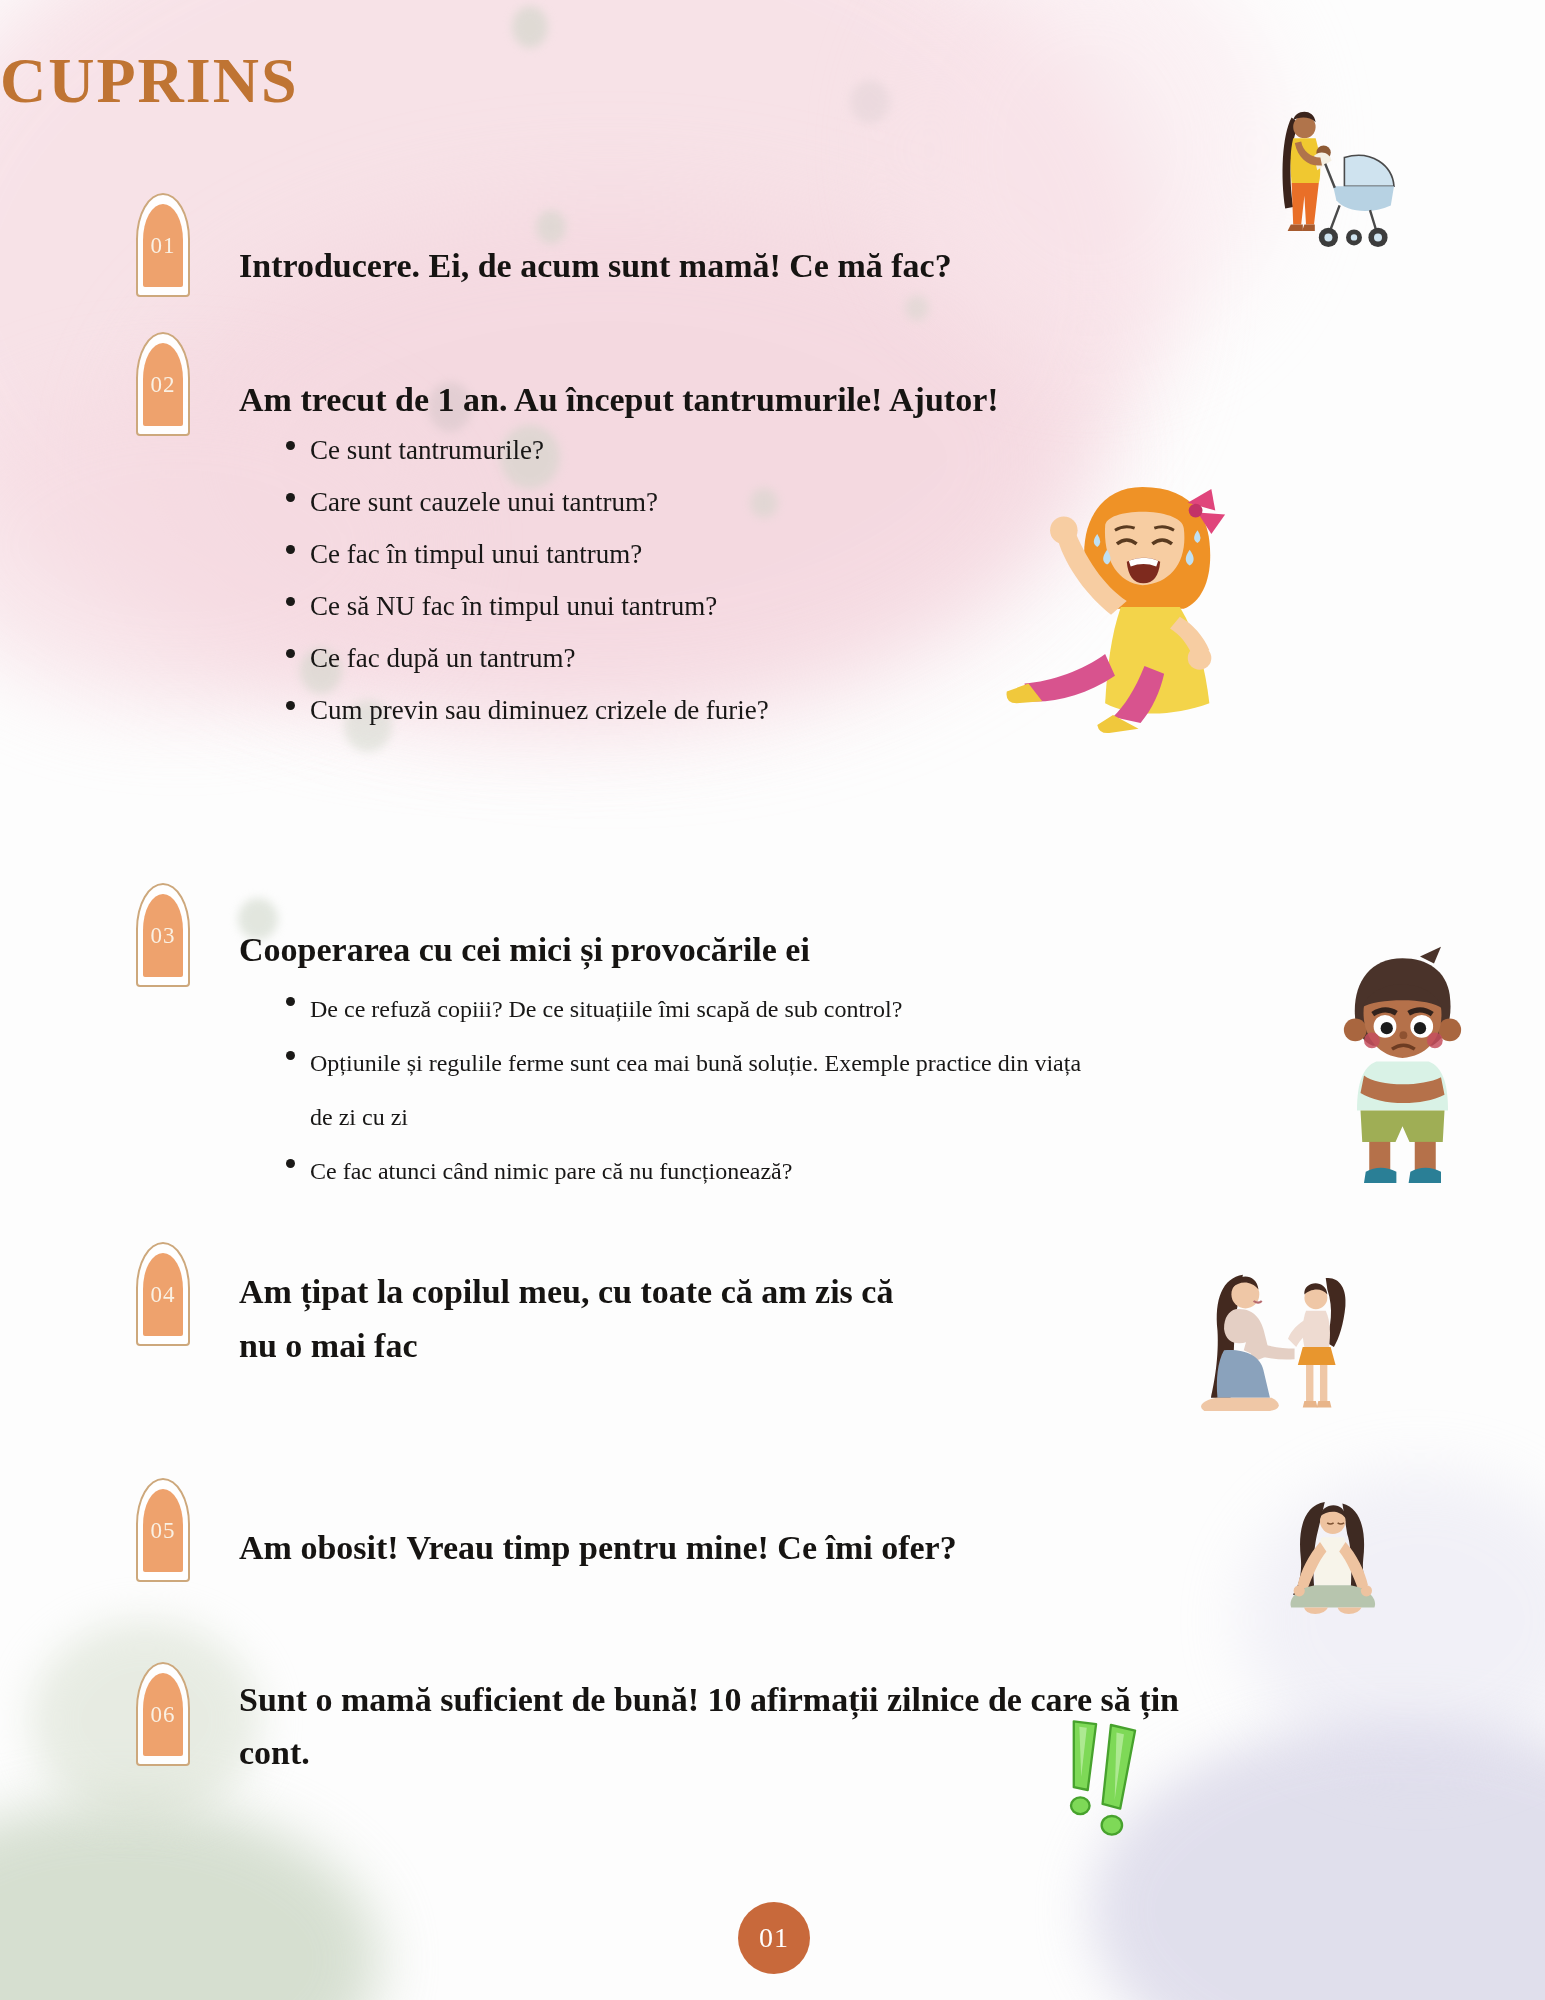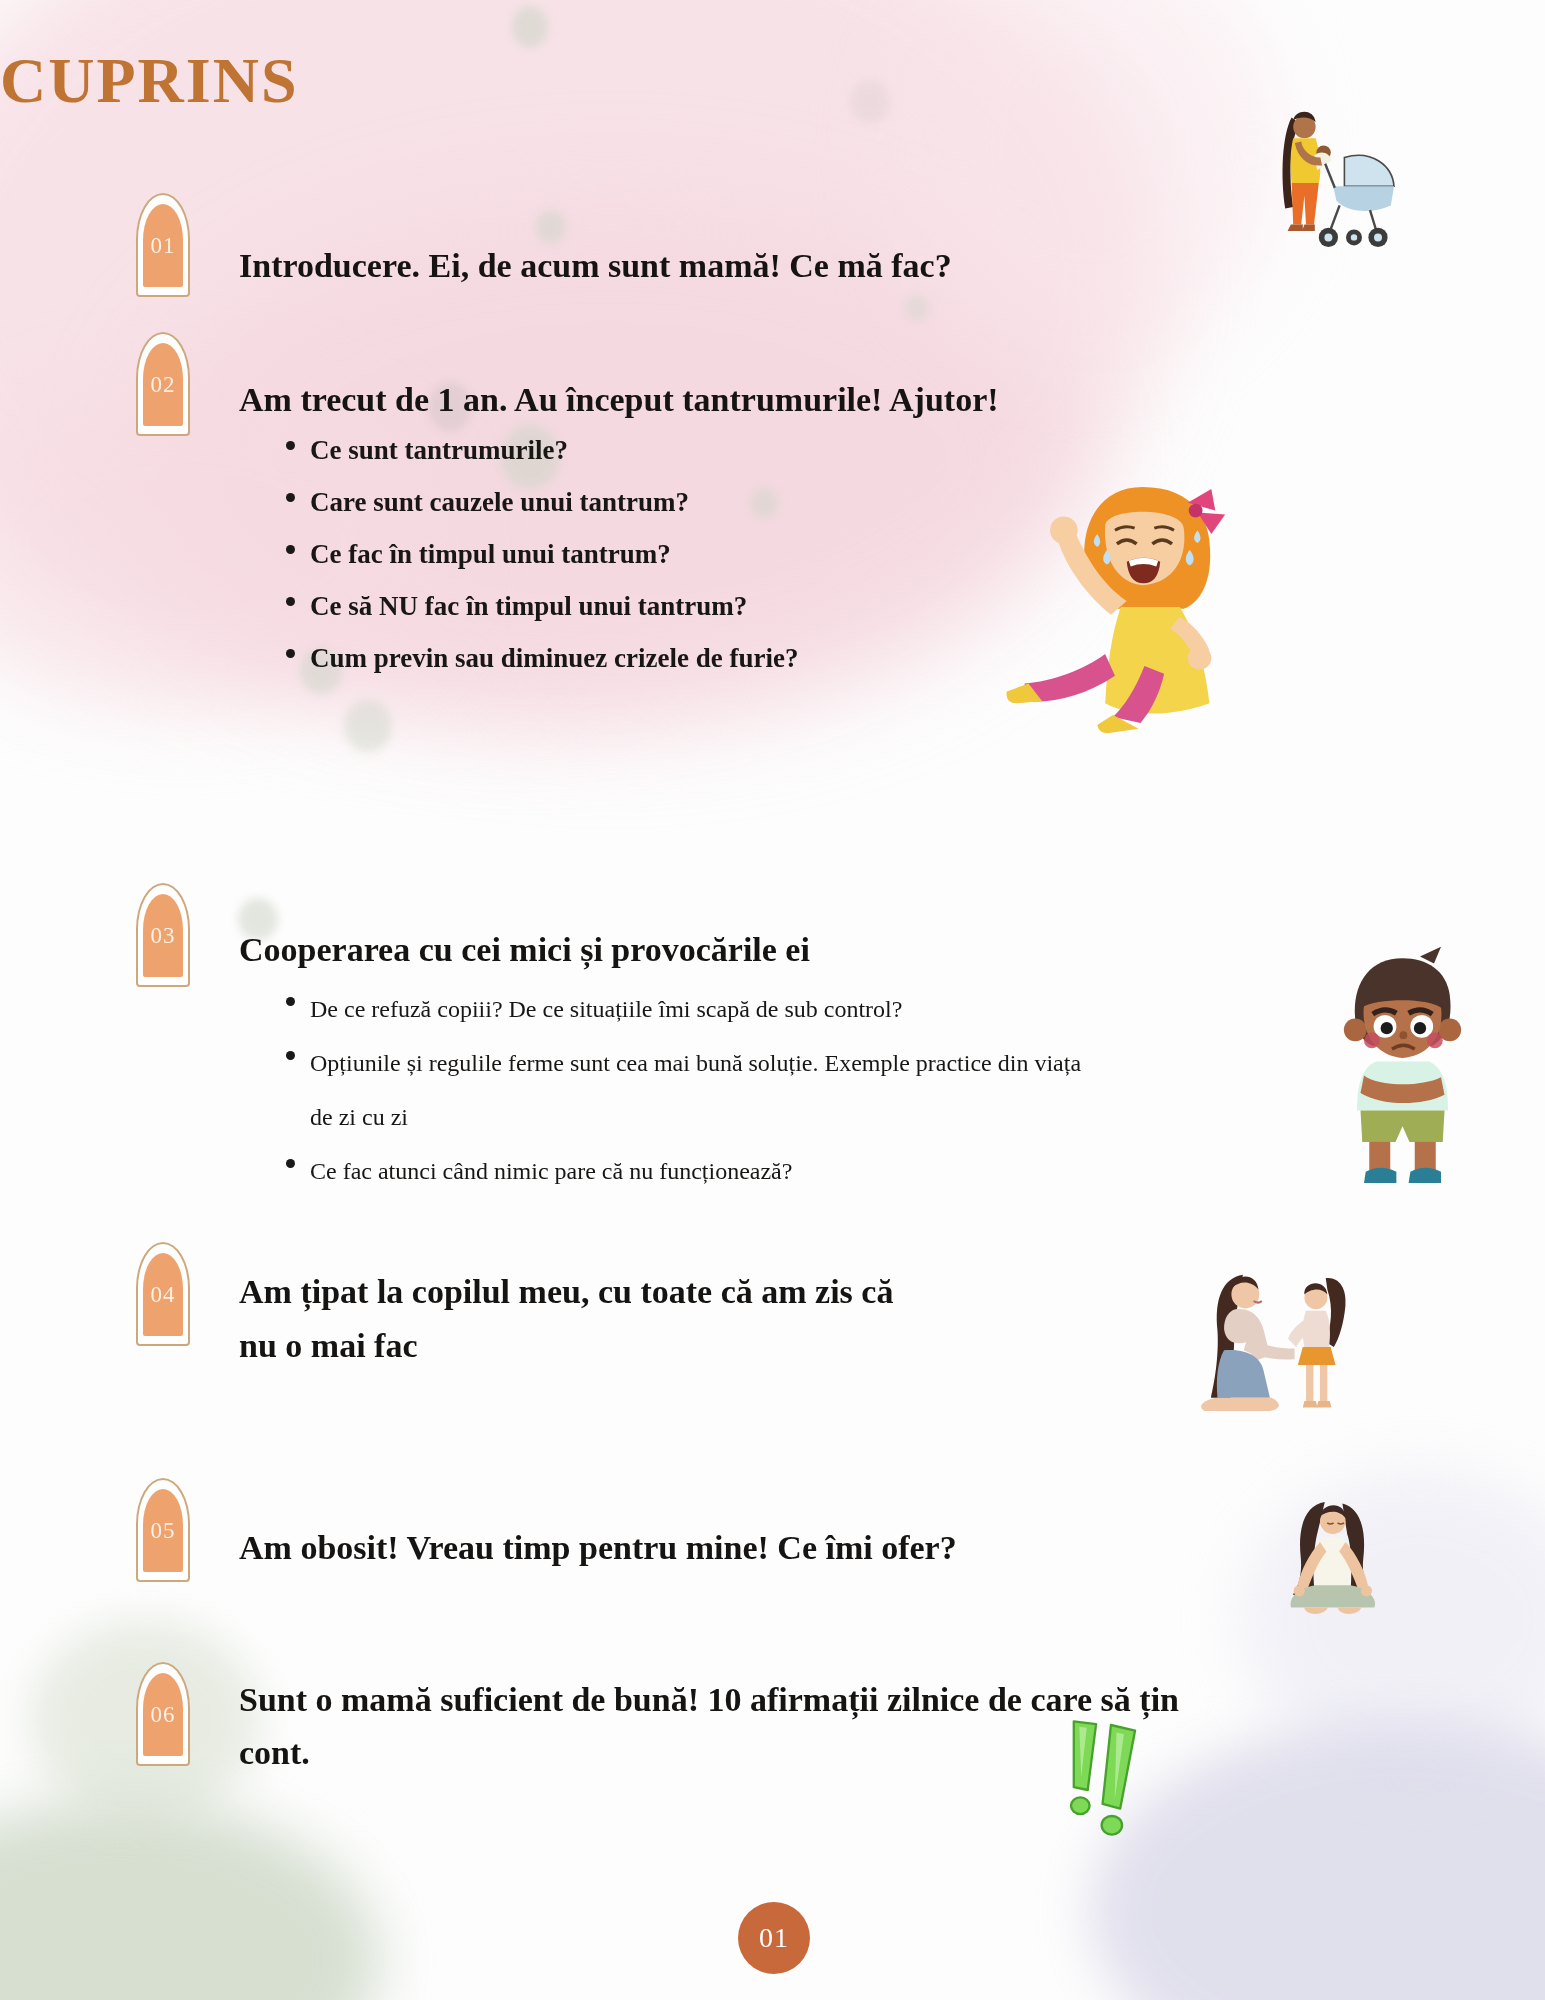--- a/index.html
+++ b/index.html
@@ -41,21 +41,21 @@
     position:absolute;left:222px;margin:17px;font-size:34px;font-weight:700;
     line-height:1.6;color:#161412;
   }
   
   .bullets{position:absolute;left:282px;margin:0;padding:0;list-style:none;}
   .bullets li{position:relative;padding-left:28px;}
   .bullets li::before{
     content:"";position:absolute;left:4px;top:.62em;width:9px;height:9px;
     border-radius:50%;background:#1a1917;
   }
-  .bullets-sm li{font-size:27px;line-height:52px;font-weight:bold;}
+  .bullets-sm li{font-size:27px;line-height:52px;}
   .bullets-md{max-width:810px;}
   .bullets-md li{font-size:24px;line-height:54px;}
   
   .illus{position:absolute;}
   .illus svg{width:100%;height:100%;display:block;}
   
   .page-num{
     position:absolute;left:738px;top:1902px;width:72px;height:72px;border-radius:50%;
     background:#c8693b;color:#ffffff;display:flex;align-items:center;justify-content:center;
     font-size:28px;letter-spacing:1px;
@@ -120,20 +120,21 @@
 
   <div class="badge" style="left:136px;top:332px">
     <div class="badge-inner">02</div>
   </div>
   <h2 class="sec-title" style="top:356px;width:900px">Am trecut de 1 an. Au început tantrumurile! Ajutor!</h2>
   <ul class="bullets bullets-sm" style="top:424px">
     <li>Ce sunt tantrumurile?</li>
     <li>Care sunt cauzele unui tantrum?</li>
     <li>Ce fac în timpul unui tantrum?</li>
     <li>Ce să NU fac în timpul unui tantrum?</li>
+    <li>Ce fac după un tantrum?</li>
     <li>Cum previn sau diminuez crizele de furie?</li>
   </ul>
 
   <div class="illus" style="left:995px;top:465px;width:295px;height:270px">
     <svg viewBox="0 0 300 270" aria-hidden="true">
       <path d="M150 20 C105 20 85 60 92 105 C96 130 105 142 118 144 L192 144 C212 136 222 110 218 75 C214 40 190 20 150 20 Z" fill="#ef9226"></path>
       <path d="M196 36 l24 -14 l4 22 Z" fill="#e0457b"></path>
       <path d="M206 46 l28 2 l-14 20 Z" fill="#e0457b"></path>
       <circle cx="204" cy="44" r="7" fill="#c33367"></circle>
       <path d="M112 60 C112 40 190 40 192 62 C196 95 180 118 150 120 C124 118 110 92 112 60 Z" fill="#f7cda2"></path>

